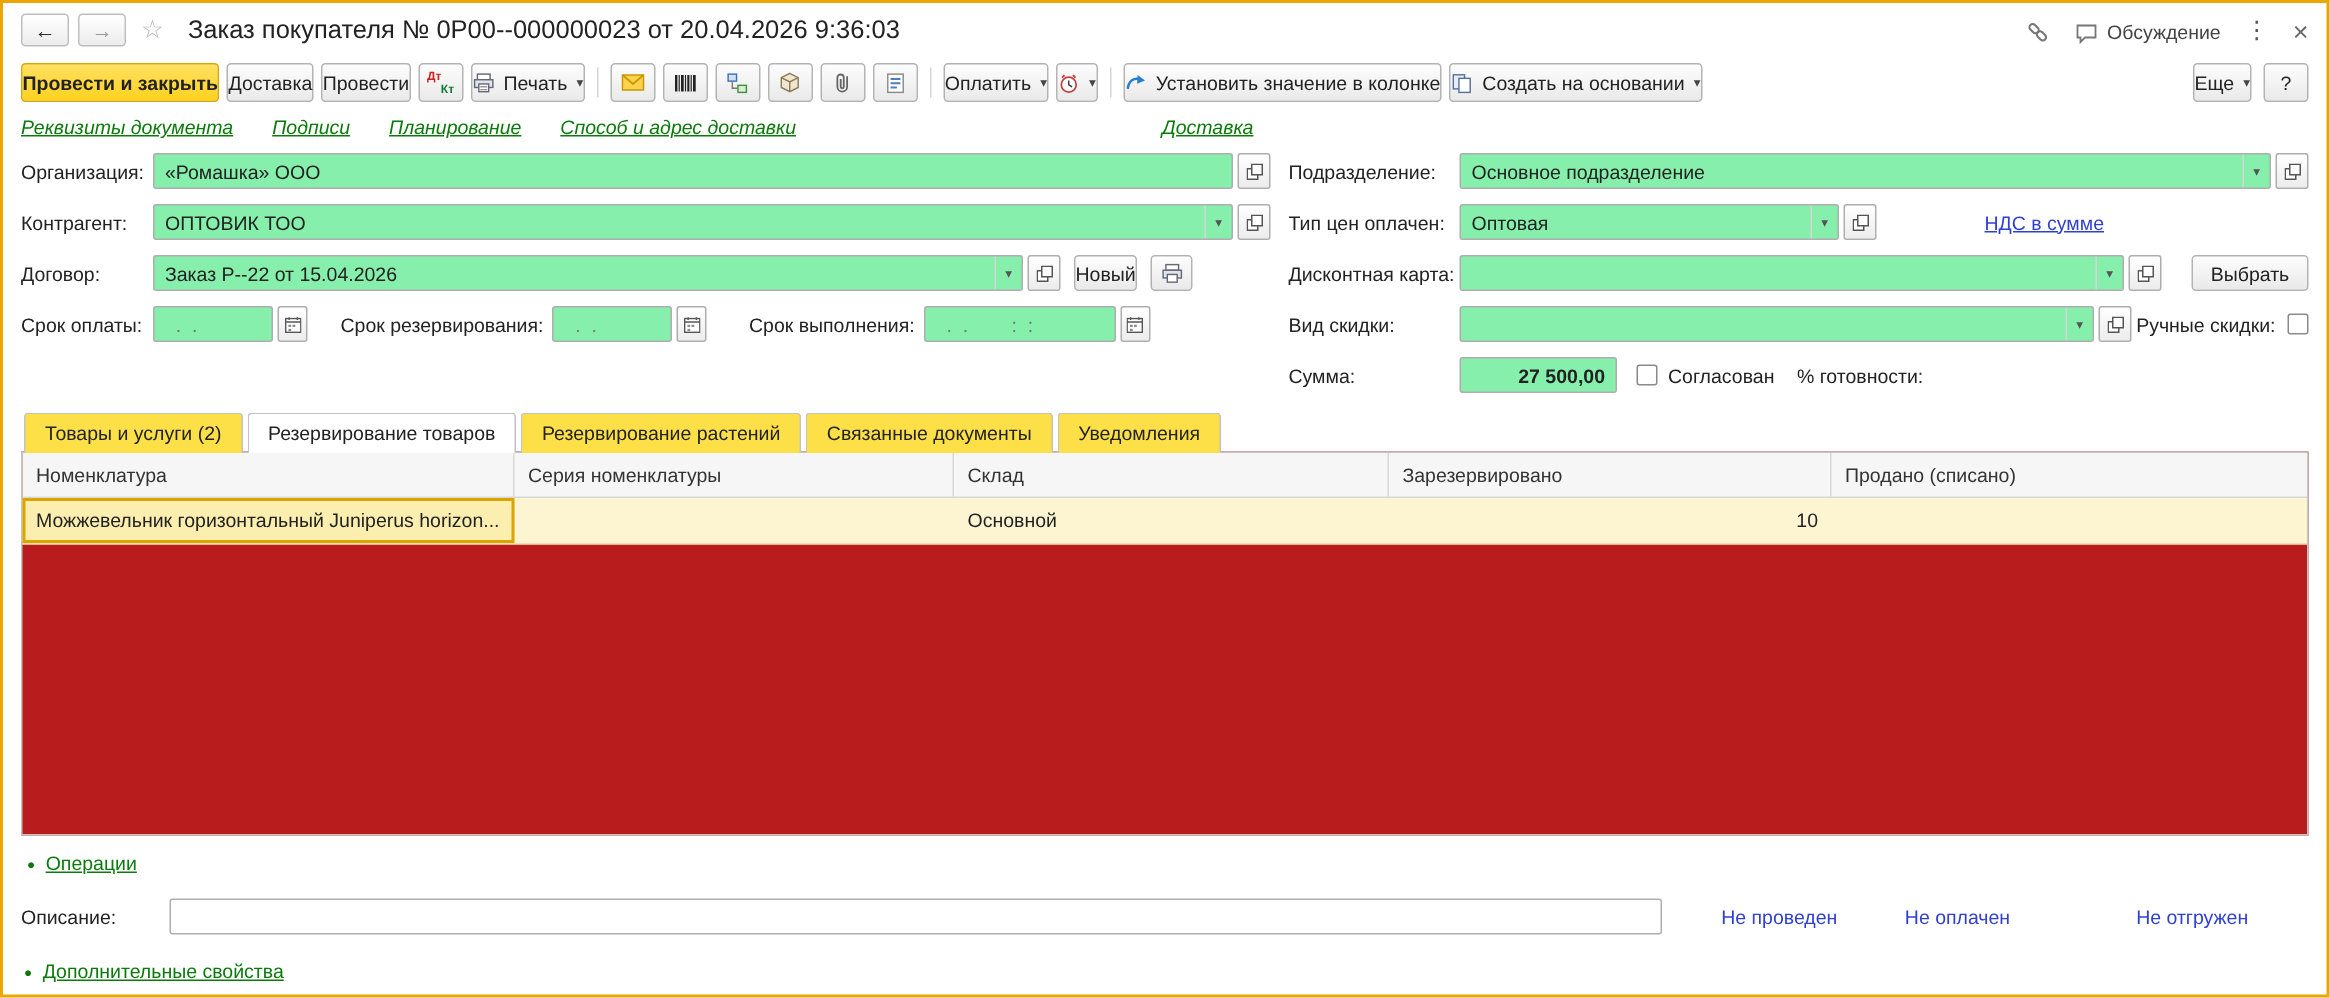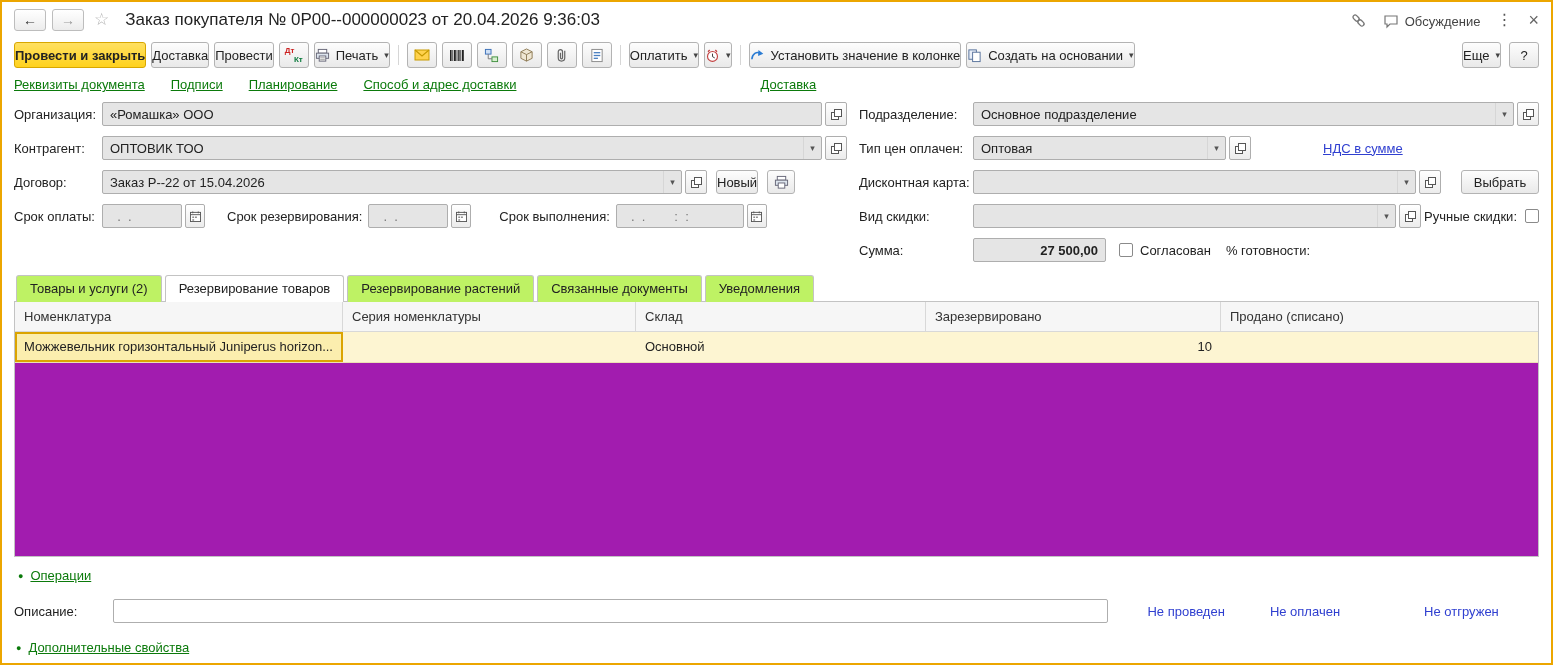--- a/index.html
+++ b/index.html
@@ -29,49 +29,49 @@
     display:inline-flex; align-items:center; gap:6px; cursor:pointer; white-space:nowrap; }
   .btn.primary { background:linear-gradient(#ffe061,#ffd21e); border-color:#d8a700; font-weight:bold; }
   .btn.icon-only { width:30px; padding:0; justify-content:center; }
   .caret { font-size:9px; color:#444; }
   .sep { width:1px; height:20px; background:#d6d6d6; margin:0 3px; }
   .tbar-right { margin-left:auto; display:flex; gap:8px; }
   .dtkt { position:relative; width:18px; height:18px; font-size:8px; font-weight:bold; }
   .dtkt .dt { position:absolute; top:0; left:0; color:#c22; }
   .dtkt .kt { position:absolute; bottom:0; right:0; color:#0a7a3c; }
   
-  .links-row { display:flex; align-items:center; padding:2px 12px 10px; gap:26px; }
+  .links-row { display:flex; align-items:center; padding:2px 12px 10px; gap:26px;font-style:italic; }
   .glink { color:#0b7a0b; text-decoration:underline; cursor:pointer; white-space:nowrap; }
   .delivery { margin-left:218px; }
   
   .form { display:grid; grid-template-columns: 833px 1fr; padding:0 12px; }
   .fcol { display:flex; flex-direction:column; gap:10px; }
   .frow { display:flex; align-items:center; height:24px; }
   .flabel { color:#222; white-space:nowrap; }
   .lw { width:88px; flex:none; }
   .rw { width:114px; flex:none; }
-  .field { border:1px solid #aeaeae; border-radius:2px; height:24px; background:#e5e5e5;
+  .field { border:1px solid #aeaeae; border-radius:2px; height:24px; background:#86efac;
     display:flex; align-items:center; padding:0 0 0 7px; overflow:hidden; }
   .ft { flex:1; white-space:nowrap; overflow:hidden; }
   .dd { width:18px; align-self:stretch; display:flex; align-items:center; justify-content:center;
     border-left:1px solid #d6d6d6; color:#555; font-size:9px; cursor:pointer; flex:none; }
   .sqbtn { width:22px; height:24px; border:1px solid #aeaeae; border-radius:2px; flex:none;
     background:linear-gradient(#fff,#ececec); display:flex; align-items:center; justify-content:center;
     margin-left:3px; cursor:pointer; }
   .dots { white-space:pre; color:#777; }
   .checkbox { width:14px; height:14px; border:1px solid #8a8a8a; border-radius:2px; background:#fff;
     flex:none; cursor:pointer; }
   .sum-field { justify-content:flex-end; padding-right:7px; font-weight:bold; }
   
   .tabs { display:flex; padding:12px 12px 0 14px; position:relative; z-index:2; }
-  .tab { padding:5px 13px 6px; background:#bef264; border:1px solid #c3c3c3; border-bottom:none;
+  .tab { padding:5px 13px 6px; background:#fde047; border:1px solid #c3c3c3; border-bottom:none;
     border-radius:3px 3px 0 0; margin-right:3px; position:relative; top:1px; cursor:pointer;
     white-space:nowrap; color:#222; }
   .tab.active { background:#fff; }
-  .panel { margin:0 12px; border:1px solid #c3c3c3; background:#a21caf; height:256px; position:relative; z-index:1; }
+  .panel { margin:0 12px; border:1px solid #c3c3c3; background:#b91c1c; height:256px; position:relative; z-index:1; }
   .tgrid { display:grid; grid-template-columns: 328px 293px 290px 295px 1fr; }
   .thead { background:#f6f6f6; border-bottom:1px solid #d8d8d8; }
   .th { padding:7px 9px; color:#333; border-right:1px solid #d8d8d8; white-space:nowrap; overflow:hidden; }
   .th:last-child { border-right:none; }
   .trow { background:#fdf5d2; border-bottom:1px solid #ece0b4; cursor:pointer; }
   .td { padding:7px 9px; white-space:nowrap; overflow:hidden; height:30px; }
   .td.focused { background:#fbeeae; outline:2px solid #dba400; outline-offset:-2px; }
   .td.num { text-align:right; }
   
   .ops { display:flex; align-items:center; gap:7px; padding:11px 16px; }
@@ -388,21 +388,21 @@
           <svg width="11" height="11" viewBox="0 0 11 11">
             <rect x="0.5" y="3.5" width="7" height="7" fill="#fff" stroke="#555"></rect>
             <rect x="3.5" y="0.5" width="7" height="7" fill="#fff" stroke="#555"></rect>
           </svg>
         </div>
       <span class="flabel" style="margin-left:auto">Ручные скидки:</span>
       <span class="checkbox" style="margin-left:8px"></span>
     </div>
     <div class="frow">
       <span class="flabel rw">Сумма:</span>
-      <div class="field sum-field" style="width:133px">
+      <div class="field sum-field" style="width:105px">
         <span>27 500,00</span>
       </div>
       <span class="checkbox" style="margin-left:13px"></span>
       <span class="flabel" style="margin-left:7px">Согласован</span>
       <span class="flabel" style="margin-left:15px">% готовности:</span>
     </div>
   </div>
 </div>
 
 <div class="tabs">

